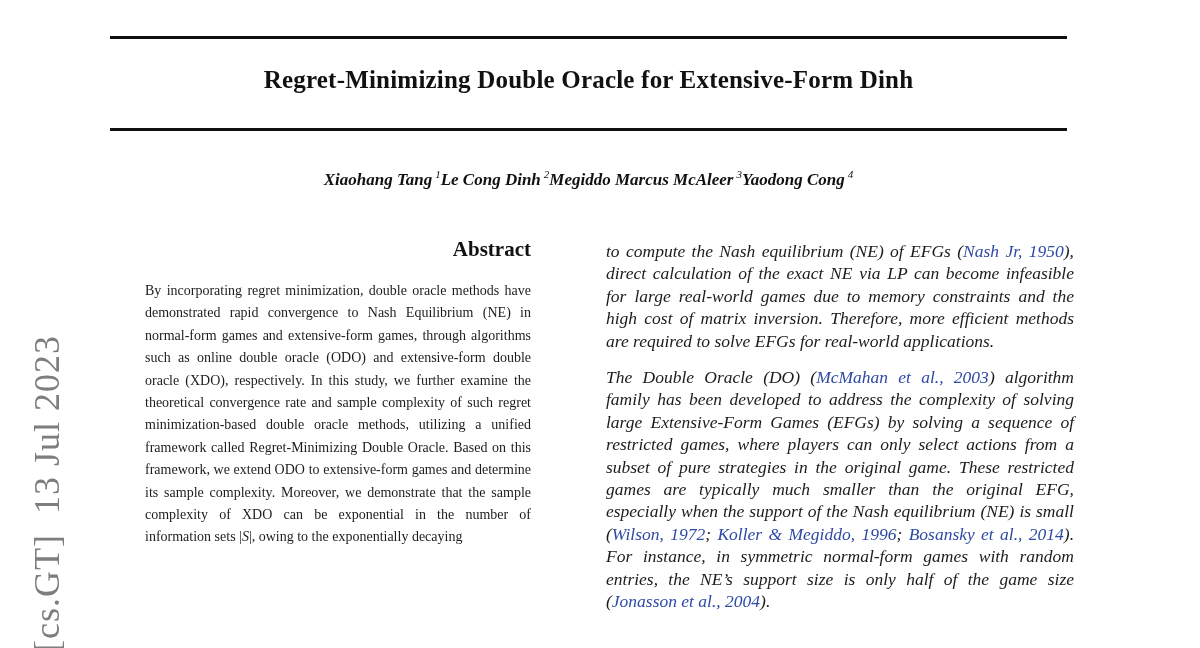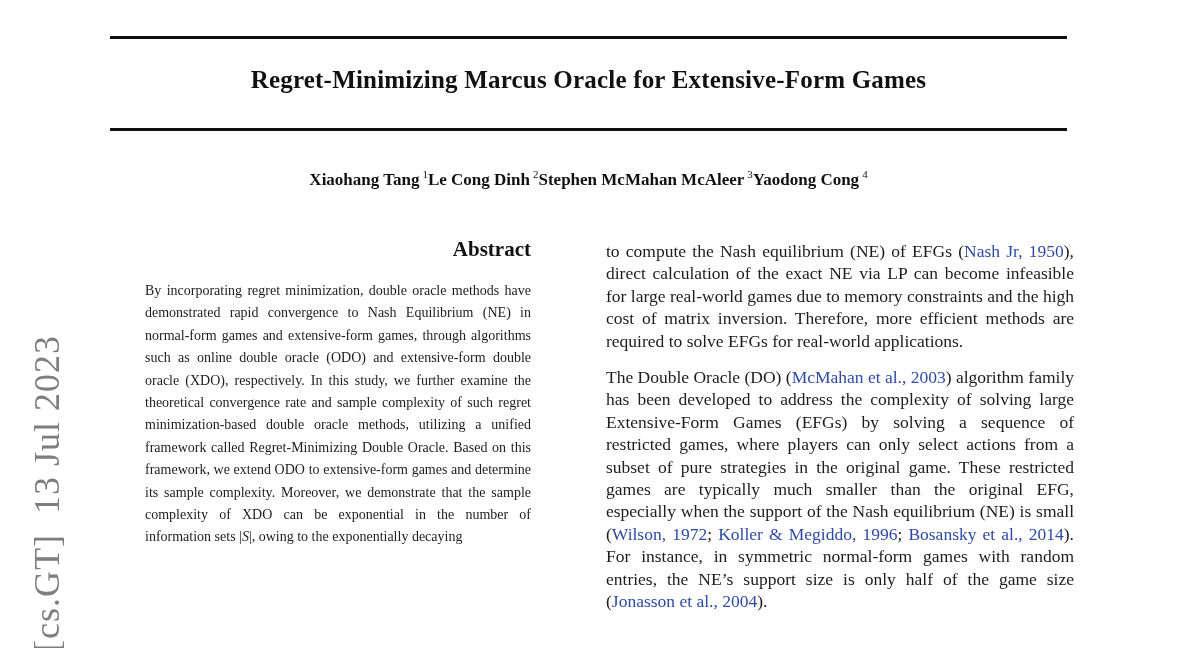--- a/index.html
+++ b/index.html
@@ -26,21 +26,21 @@
   .title{
     position:absolute;left:110px;top:66px;width:957px;
     text-align:center;font-size:25px;font-weight:bold;color:#111;
     letter-spacing:0.2px;
   }
 
   .authors{
     position:absolute;left:110px;top:170px;width:957px;
     text-align:center;font-size:17px;font-weight:bold;color:#111;
   }
-  .author{white-space:nowrap;}
+  .author{white-space:nowrap;font-style:italic;}
   .author + .author{}
   .author sup{
     font-weight:normal;font-size:11px;margin-left:3px;
     vertical-align:super;line-height:0;
   }
 
   .abstract-heading{
     position:absolute;left:145px;top:237px;width:386px;
     text-align:right;font-size:21px;font-weight:bold;color:#111;
   }
@@ -50,21 +50,21 @@
     text-align:justify;
     hyphens:auto;-webkit-hyphens:auto;
   }
 
   .col-right{
     position:absolute;left:606px;top:240px;width:468px;
     font-size:17.5px;line-height:22.4px;
     text-align:justify;
     hyphens:auto;-webkit-hyphens:auto;
   }
-  .col-right p{margin:0 0 14px 0;padding:0;}
+  .col-right p{margin:0 0 14px 0;padding:0;font-style:italic;}
 
   .cite{color:var(--link);}
   .ital{font-style:italic;}
 
   .stamp{
     position:absolute;left:26px;top:652px;
     transform:rotate(-90deg);
     transform-origin:left top;
     font-size:36px;
     color:var(--stamp);
@@ -74,25 +74,25 @@
 </style>
 </head>
 <body>
 
 <div class="page">
 
   <div class="stamp">[cs.GT]  13 Jul 2023</div>
 
   <div class="rule top"></div>
 
-  <div class="title">Regret-Minimizing Marcus Oracle for Extensive-Form Games</div>
+  <div class="title">Regret-Minimizing Double Oracle for Extensive-Form Dinh</div>
 
   <div class="rule bottom"></div>
 
-  <div class="authors"><span class="author"><span>Xiaohang Tang</span><sup>1</sup></span><span class="author"><span>Le Cong Dinh</span><sup>2</sup></span><span class="author"><span>Stephen McMahan McAleer</span><sup>3</sup></span><span class="author"><span>Yaodong Cong</span><sup>4</sup></span></div>
+  <div class="authors"><span class="author"><span>Xiaohang Tang</span><sup>1</sup></span><span class="author"><span>Le Cong Dinh</span><sup>2</sup></span><span class="author"><span>Megiddo Marcus McAleer</span><sup>3</sup></span><span class="author"><span>Yaodong Cong</span><sup>4</sup></span></div>
 
   <div class="abstract-heading">Abstract</div>
 
   <div class="abstract-body"><span>By incorporating regret minimization, double oracle methods have demonstrated rapid convergence to Nash Equilibrium (NE) in normal-form games and extensive-form games, through algorithms such as online double oracle (ODO) and extensive-form double oracle (XDO), respectively. In this study, we further examine the theoretical convergence rate and sample complexity of such regret minimization-based double oracle methods, utilizing a unified framework called Regret-Minimizing Double Oracle. Based on this framework, we extend ODO to extensive-form games and determine its sample complexity. Moreover, we demonstrate that the sample complexity of XDO can be exponential in the number of information sets |</span><span class="ital">S</span><span>|, owing to the exponentially decaying</span></div>
 
   <div class="col-right">
     <p><span>to compute the Nash equilibrium (NE) of EFGs (</span><span class="cite">Nash Jr, 1950</span><span>), direct calculation of the exact NE via LP can become infeasible for large real-world games due to memory constraints and the high cost of matrix inversion. Therefore, more efficient methods are required to solve EFGs for real-world applications.</span></p>
     <p><span>The Double Oracle (DO) (</span><span class="cite">McMahan et al., 2003</span><span>) algorithm family has been developed to address the complexity of solving large Extensive-Form Games (EFGs) by solving a sequence of restricted games, where players can only select actions from a subset of pure strategies in the original game. These restricted games are typically much smaller than the original EFG, especially when the support of the Nash equilibrium (NE) is small (</span><span class="cite">Wilson, 1972</span><span>; </span><span class="cite">Koller &amp; Megiddo, 1996</span><span>; </span><span class="cite">Bosansky et al., 2014</span><span>). For instance, in symmetric normal-form games with random entries, the NE’s support size is only half of the game size (</span><span class="cite">Jonasson et al., 2004</span><span>).</span></p>
   </div>
 

